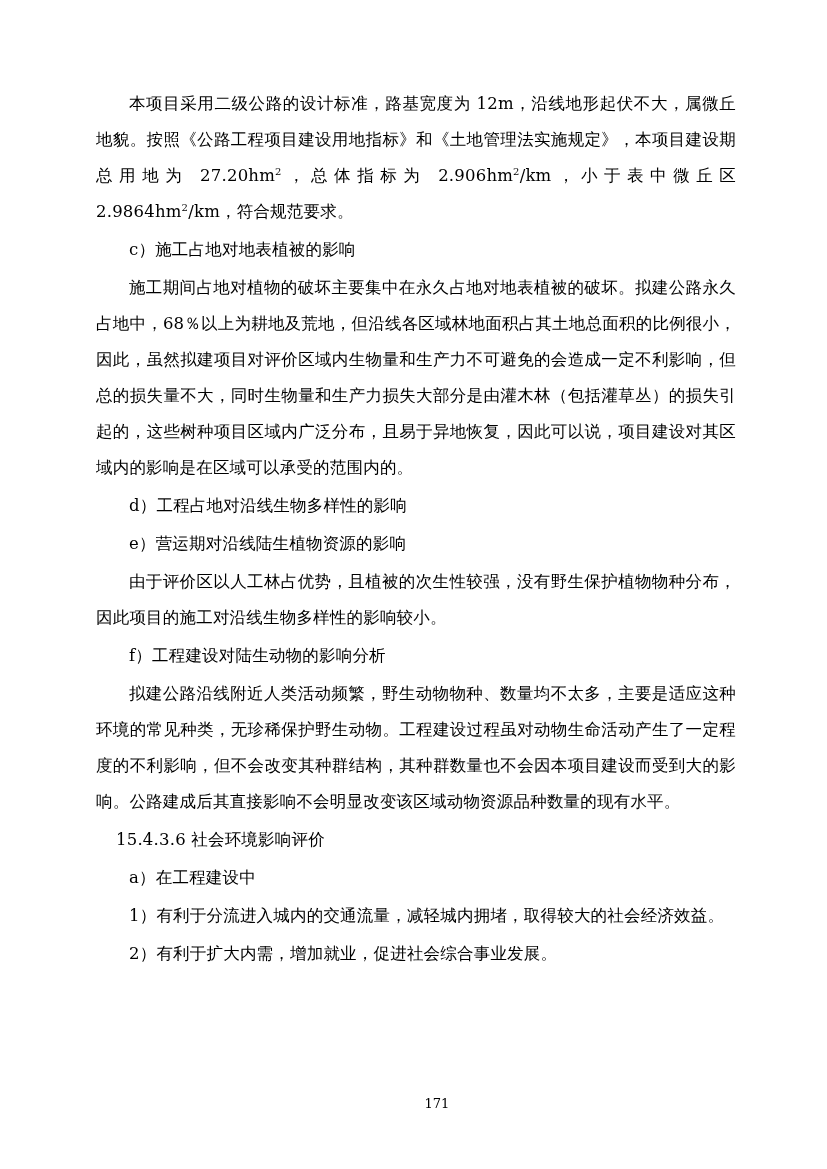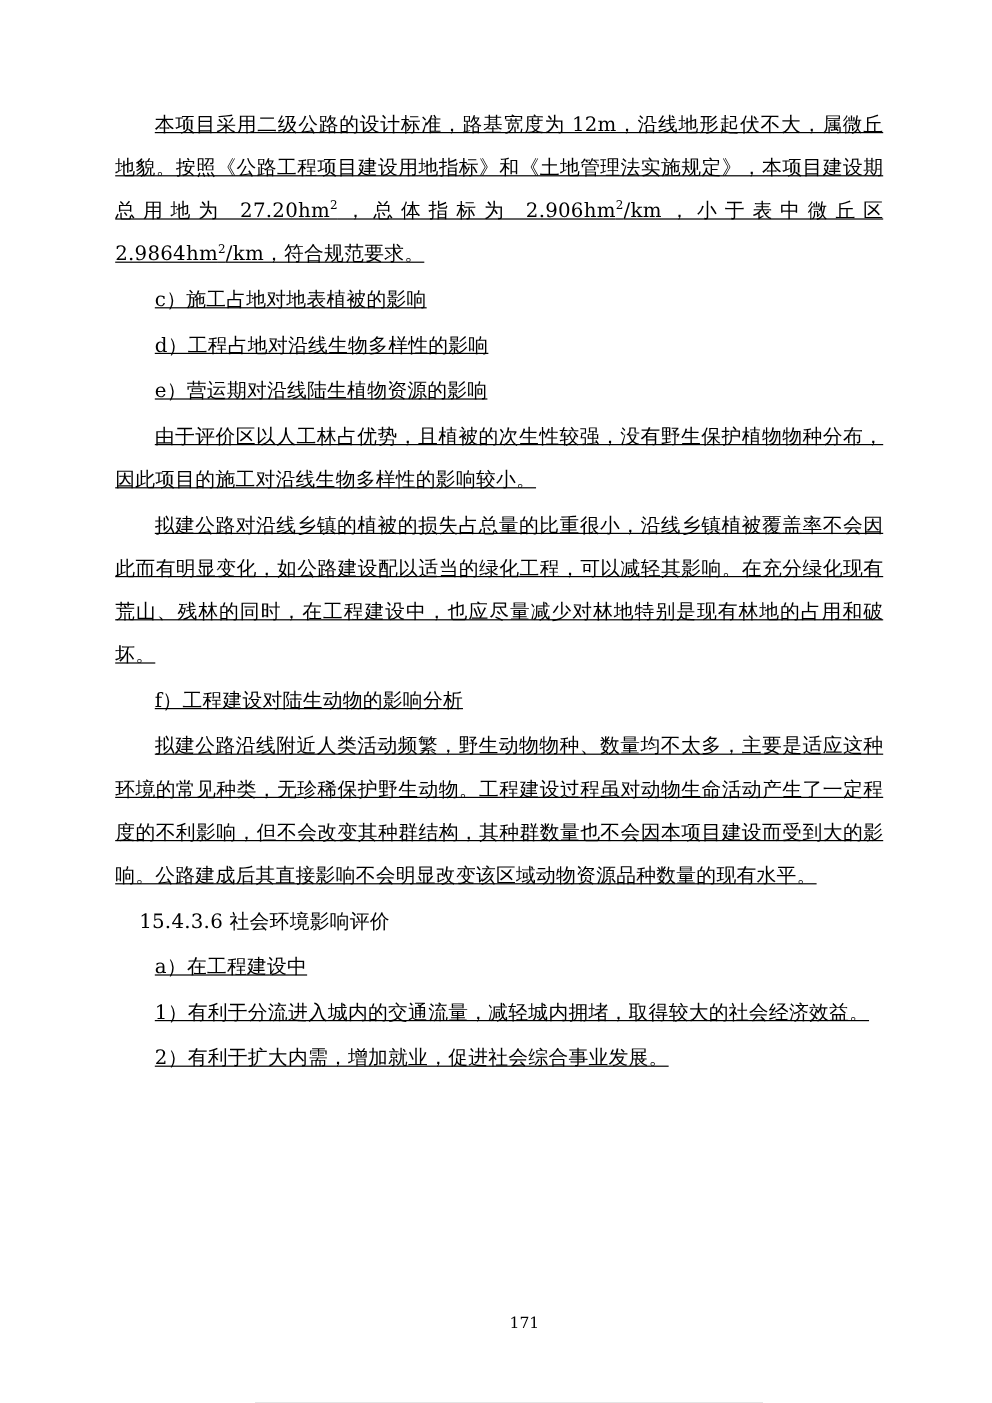--- a/index.html
+++ b/index.html
@@ -26,21 +26,20 @@
   p {
     margin: 0 0 2px 0;
     font-size: 16.5px;
     line-height: 36px;
     text-align: justify;
     text-justify: inter-ideograph;
     letter-spacing: 0.2px;
   }
   p.indent {
     text-indent: 2em;
-    text-decoration: underline;
   }
   p.noindent {
     text-indent: 0;
     margin-left: 20px;
   }
   sub, sup {
     font-size: 10px;
     line-height: 0;
   }
   .footer {
@@ -59,28 +58,28 @@
 
 <div class="page">
   <div class="content">
 
     <p class="indent">
       <span>本项目采用二级公路的设计标准，路基宽度为 12m，沿线地形起伏不大，属微丘地貌。按照《公路工程项目建设用地指标》和《土地管理法实施规定》，本项目建设期总用地为 27.20hm<sup>2</sup>，总体指标为 2.906hm<sup>2</sup>/km，小于表中微丘区 2.9864hm<sup>2</sup>/km，符合规范要求。</span>
     </p>
 
     <p class="indent">c）施工占地对地表植被的影响</p>
 
+    <p class="indent">施工期间占地对植物的破坏主要集中在永久占地对地表植被的破坏。拟建公路永久占地中，68％以上为耕地及荒地，但沿线各区域林地面积占其土地总面积的比例很小，因此，虽然拟建项目对评价区域内生物量和生产力不可避免的会造成一定不利影响，但总的损失量不大，同时生物量和生产力损失大部分是由灌木林（包括灌草丛）的损失引起的，这些树种项目区域内广泛分布，且易于异地恢复，因此可以说，项目建设对其区域内的影响是在区域可以承受的范围内的。</p>
 
     <p class="indent">d）工程占地对沿线生物多样性的影响</p>
 
     <p class="indent">e）营运期对沿线陆生植物资源的影响</p>
 
     <p class="indent">由于评价区以人工林占优势，且植被的次生性较强，没有野生保护植物物种分布，因此项目的施工对沿线生物多样性的影响较小。</p>
 
-    <p class="indent">拟建公路对沿线乡镇的植被的损失占总量的比重很小，沿线乡镇植被覆盖率不会因此而有明显变化，如公路建设配以适当的绿化工程，可以减轻其影响。在充分绿化现有荒山、残林的同时，在工程建设中，也应尽量减少对林地特别是现有林地的占用和破坏。</p>
 
     <p class="indent">f）工程建设对陆生动物的影响分析</p>
 
     <p class="indent">拟建公路沿线附近人类活动频繁，野生动物物种、数量均不太多，主要是适应这种环境的常见种类，无珍稀保护野生动物。工程建设过程虽对动物生命活动产生了一定程度的不利影响，但不会改变其种群结构，其种群数量也不会因本项目建设而受到大的影响。公路建成后其直接影响不会明显改变该区域动物资源品种数量的现有水平。</p>
 
     <p class="noindent">15.4.3.6 社会环境影响评价</p>
 
     <p class="indent">a）在工程建设中</p>
 
     <p class="indent">1）有利于分流进入城内的交通流量，减轻城内拥堵，取得较大的社会经济效益。</p>

